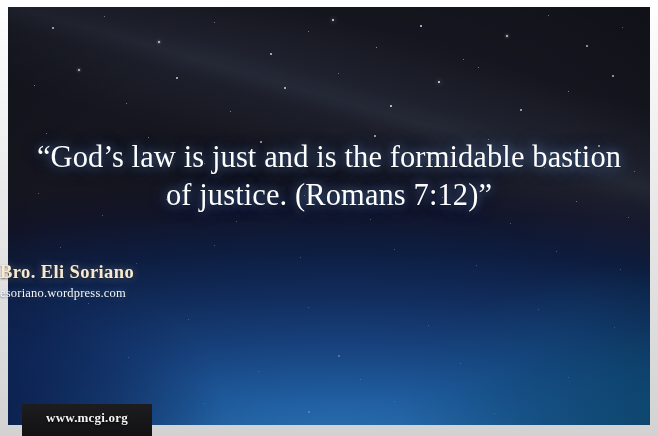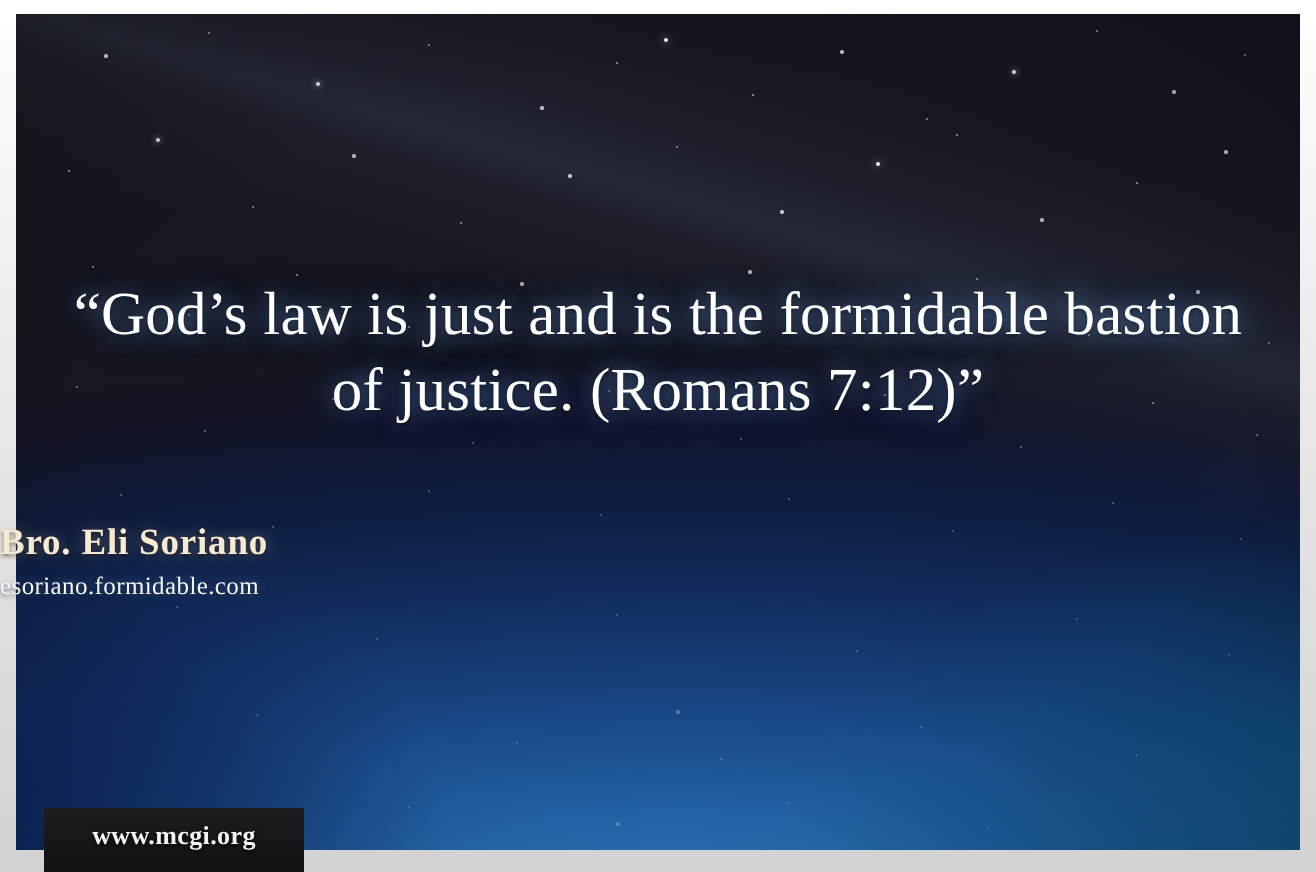--- a/index.html
+++ b/index.html
@@ -288,21 +288,21 @@
     </div>
 
     <div class="vignette"></div>
   </div>
 
   <div class="content">
     <div class="quote-text">“God’s law is just and is the formidable bastion of justice. (Romans 7:12)”</div>
 
     <div class="attribution">
       <div class="author-name">Bro. Eli Soriano</div>
-      <div class="author-url">esoriano.formidable.com</div>
+      <div class="author-url">esoriano.wordpress.com</div>
     </div>
   </div>
 
   <div class="site-badge">
     <span class="site-badge-label">www.mcgi.org</span>
   </div>
 
 </div>
 
 </body></html>

